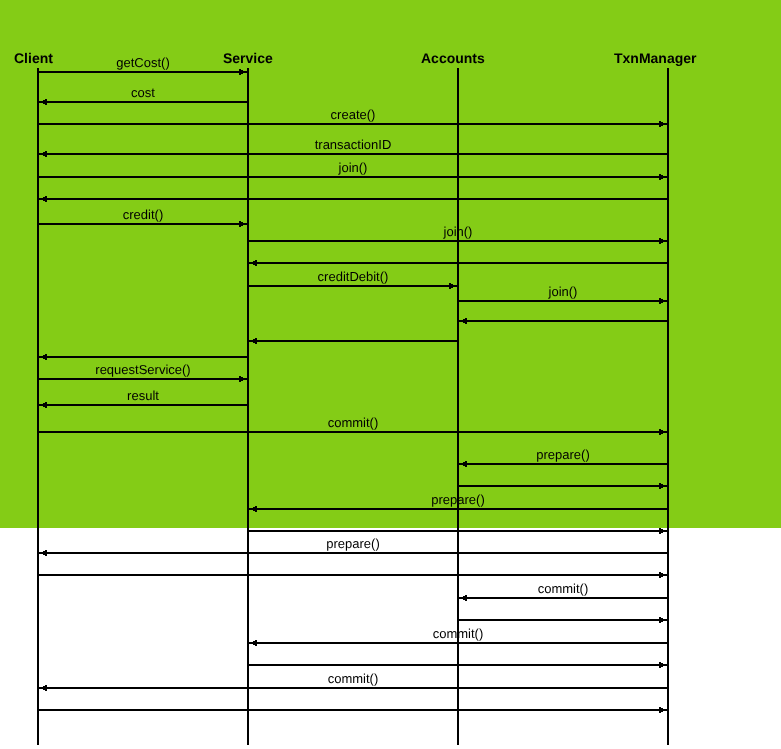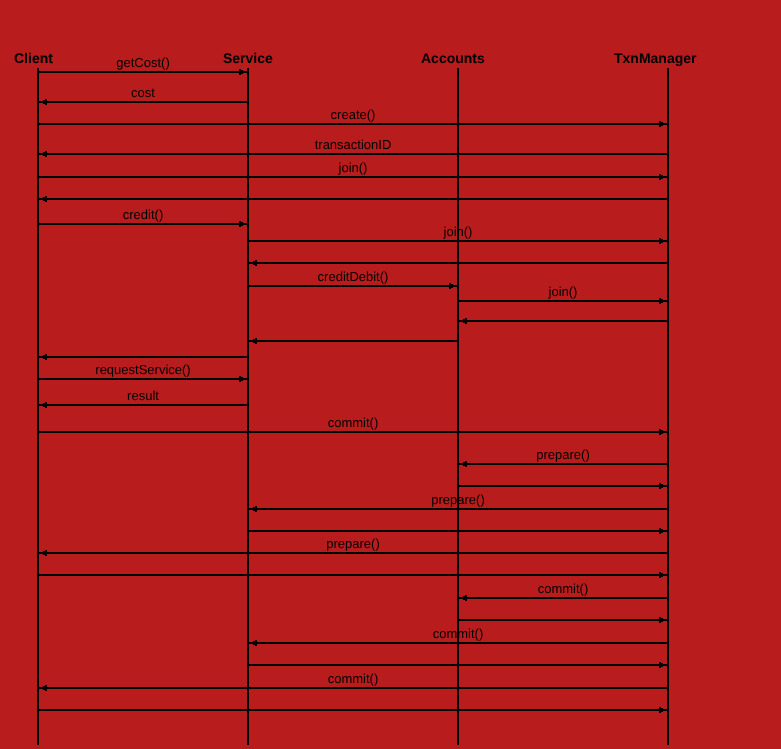--- a/index.html
+++ b/index.html
@@ -10,22 +10,22 @@
   }
   body {
     width: 781px;
     height: 749px;
     font-family: "Liberation Sans", sans-serif;
     overflow: hidden;
   }
   #diagram-root {
     position: relative;
     width: 781px;
-    height: 749px;
-    background: #b91c1c;
+    height: 528px;
+    background: #84cc16;
   }
   svg#seq-svg {
     display: block;
     width: 781px;
     height: 749px;
     shape-rendering: crispEdges;
   }
   .lifeline-head {
     font-family: "Liberation Sans", sans-serif;
     font-size: 14px;

